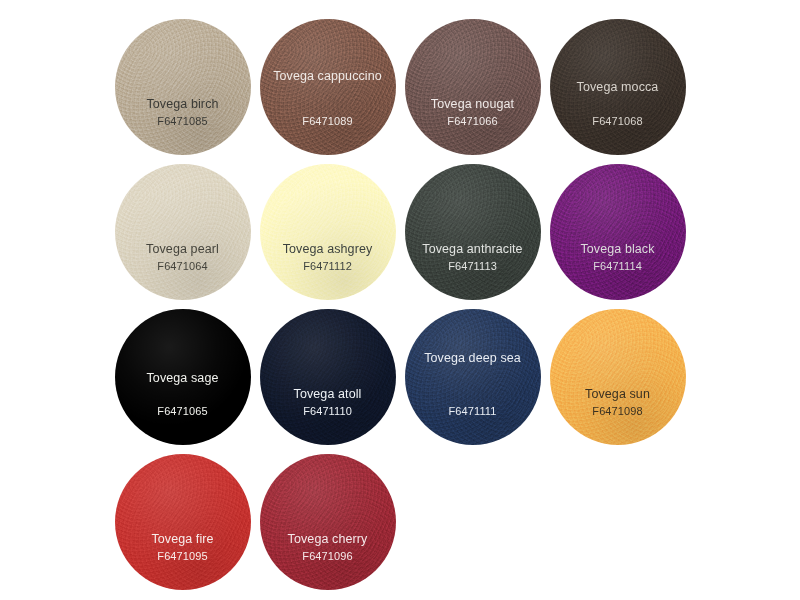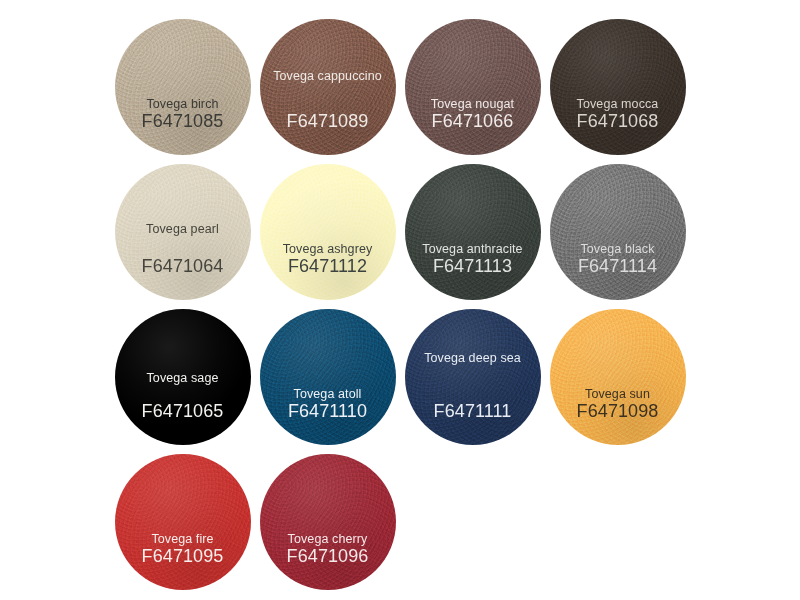--- a/index.html
+++ b/index.html
@@ -92,21 +92,21 @@
     font-size: 12.5px;
     line-height: 15.5px;
     text-align: center;
     white-space: nowrap;
     letter-spacing: 0.1px;
   }
 
   .swatch-code {
     position: relative;
     z-index: 3;
-    font-size: 18px;
+    font-size: 11px;
     line-height: 16px;
     text-align: center;
     white-space: nowrap;
     letter-spacing: 0.1px;
   }
 </style>
 </head>
 <body>
 
 <div class="swatch-sheet">
@@ -123,57 +123,57 @@
           <div class="swatch-code">F6471089</div>
         </div>
       </div>
       <div class="swatch-cell">
         <div class="swatch-disc" style="background-color: rgb(110, 84, 80); color: rgb(240, 234, 232);">
           <div class="swatch-label">Tovega nougat</div>
           <div class="swatch-code">F6471066</div>
         </div>
       </div>
       <div class="swatch-cell">
-        <div class="swatch-disc" style="background-color: rgb(58, 49, 42); color: rgb(217, 212, 205);">
+        <div class="swatch-disc" style="background-color: rgb(58, 49, 42); color: rgb(217, 212, 205); gap: 17px;">
           <div class="swatch-label">Tovega mocca</div>
           <div class="swatch-code">F6471068</div>
         </div>
       </div>
       <div class="swatch-cell">
-        <div class="swatch-disc" style="background-color: rgb(222, 214, 194); color: rgb(69, 68, 60); gap: 20px;">
+        <div class="swatch-disc" style="background-color: rgb(222, 214, 194); color: rgb(69, 68, 60);">
           <div class="swatch-label">Tovega pearl</div>
           <div class="swatch-code">F6471064</div>
         </div>
       </div>
       <div class="swatch-cell">
         <div class="swatch-disc" style="background-color: #fef9c3; color: rgb(60, 66, 63);">
           <div class="swatch-label">Tovega ashgrey</div>
           <div class="swatch-code">F6471112</div>
         </div>
       </div>
       <div class="swatch-cell">
         <div class="swatch-disc" style="background-color: rgb(59, 66, 61); color: rgb(226, 228, 225);">
           <div class="swatch-label">Tovega anthracite</div>
           <div class="swatch-code">F6471113</div>
         </div>
       </div>
       <div class="swatch-cell">
-        <div class="swatch-disc" style="background-color: #737373; color: rgb(220, 220, 220);">
+        <div class="swatch-disc" style="background-color: #701a75; color: rgb(220, 220, 220);">
           <div class="swatch-label">Tovega black</div>
           <div class="swatch-code">F6471114</div>
         </div>
       </div>
       <div class="swatch-cell">
         <div class="swatch-disc" style="background-color: #000000; color: rgb(242, 243, 238); gap: 16px;">
           <div class="swatch-label">Tovega sage</div>
           <div class="swatch-code">F6471065</div>
         </div>
       </div>
       <div class="swatch-cell">
-        <div class="swatch-disc" style="background-color: #0c4a6e; color: rgb(238, 242, 246);">
+        <div class="swatch-disc" style="background-color: #0f172a; color: rgb(238, 242, 246);">
           <div class="swatch-label">Tovega atoll</div>
           <div class="swatch-code">F6471110</div>
         </div>
       </div>
       <div class="swatch-cell">
         <div class="swatch-disc" style="background-color: rgb(34, 54, 90); color: rgb(233, 237, 243); gap: 36px;">
           <div class="swatch-label">Tovega deep sea</div>
           <div class="swatch-code">F6471111</div>
         </div>
       </div>

